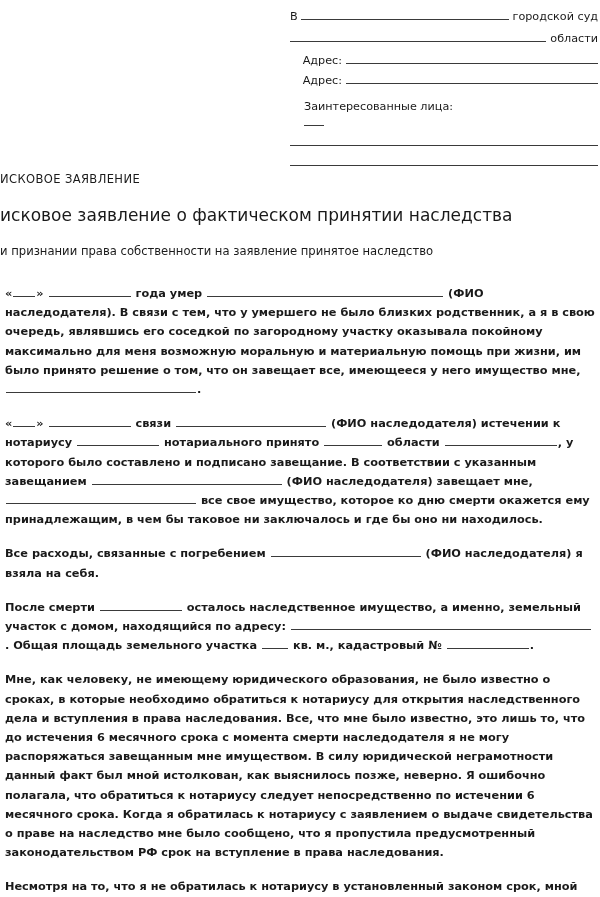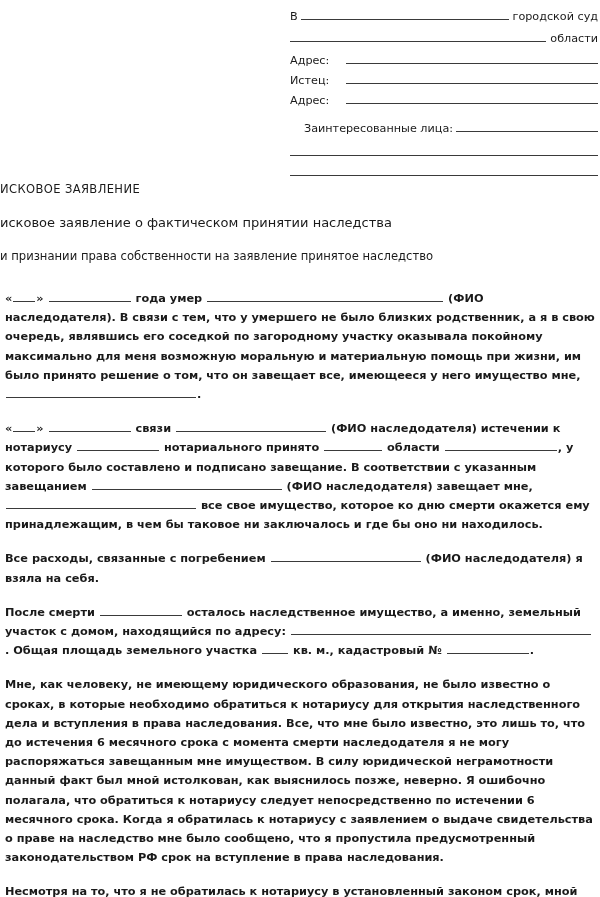--- a/index.html
+++ b/index.html
@@ -38,20 +38,21 @@
     white-space: nowrap;
     margin-bottom: 6px;
   }
   .hdr-line.tight { margin-bottom: 4px; }
   .hdr-label {
     flex: 0 0 auto;
     padding-right: 3px;
   }
   .hdr-label.rt {
     flex: 0 0 52px;
+    text-align: right;
     padding-right: 4px;
   }
   .hdr-blank {
     flex: 1 1 auto;
     border-bottom: 1px solid #3a3a3a;
     min-width: 20px;
     height: 11px;
   }
   .hdr-tail {
     flex: 0 0 auto;
@@ -69,21 +70,21 @@
   .titles {
     margin-top: 6px;
     text-align: left;
   }
   .title-main {
     font-size: 11.5px;
     letter-spacing: 0.4px;
     margin-bottom: 19px;
   }
   .title-sub1 {
-    font-size: 13px;
+    font-size: 17px;
     margin-bottom: 19px;
   }
   .title-sub2 {
     font-size: 11.6px;
   }
 
   
   .body {
     margin-top: 26px;
     padding-left: 5px;
@@ -132,31 +133,27 @@
     <div class="hdr-line">
       <span class="hdr-blank"></span>
       <span class="hdr-tail">области</span>
     </div>
 
     <div class="hdr-line tight">
       <span class="hdr-label rt">Адрес:</span>
       <span class="hdr-blank"></span>
     </div>
 
-    <div class="hdr-line tight">
-      <span class="hdr-label rt">Истец:</span>
-      <span class="hdr-blank"></span>
-    </div>
 
     <div class="hdr-line tight">
       <span class="hdr-label rt">Адрес:</span>
       <span class="hdr-blank"></span>
     </div>
 
-    <div class="hdr-line hdr-row-indent" style="margin-top:12px;">
+    <div class="hdr-line hdr-row-indent" style="margin-top:12px;flex-direction:column;">
       <span class="hdr-label">Заинтересованные лица:</span>
       <span class="hdr-blank"></span>
     </div>
 
     <div class="hdr-fullblank hdr-row-indent"></div>
     <div class="hdr-fullblank hdr-row-indent"></div>
 
 
   </div>
 

